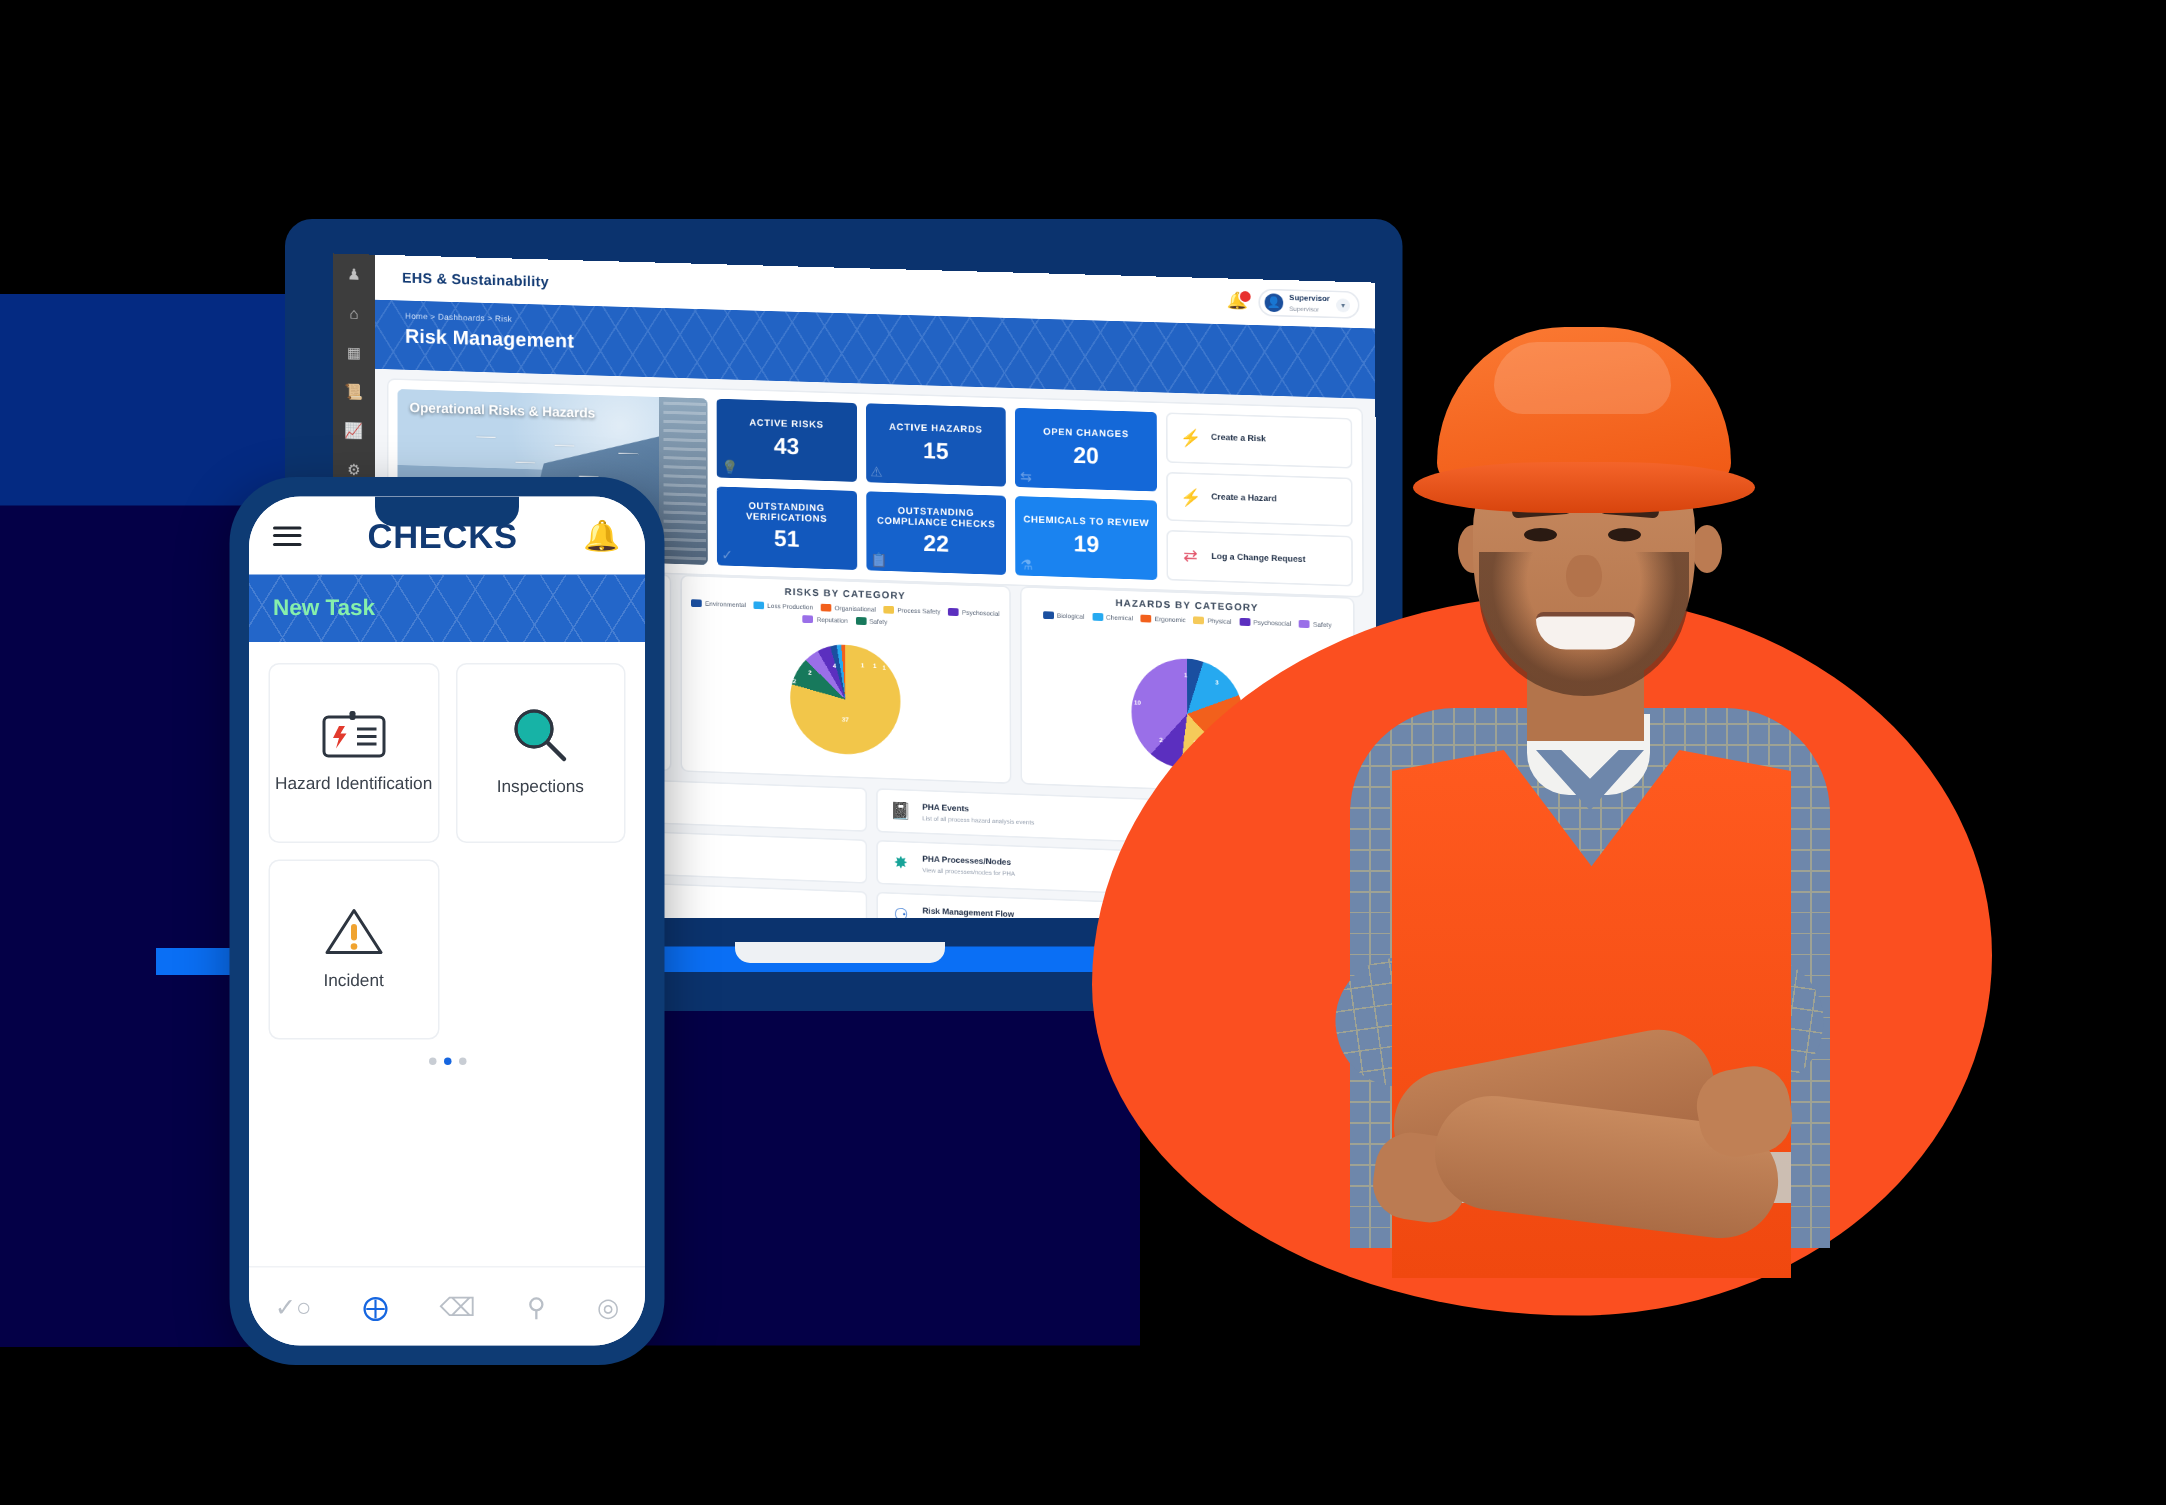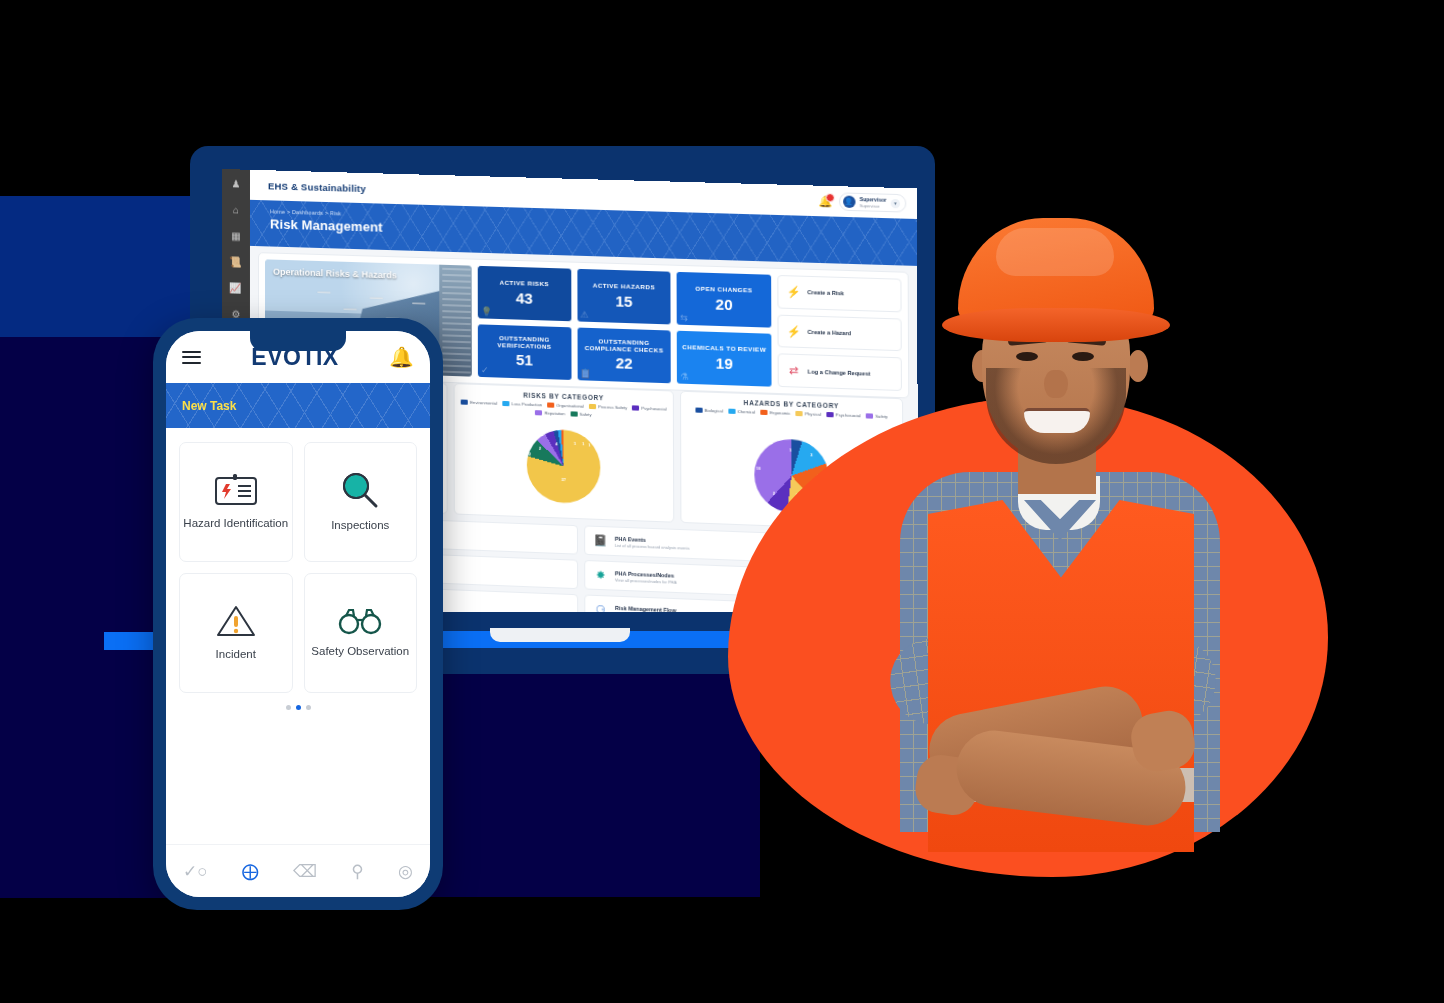--- a/index.html
+++ b/index.html
@@ -108,21 +108,21 @@
   .ph-top{height:52px;display:flex;align-items:center;justify-content:space-between;padding:0 16px;background:#fff;}
   .burger{width:19px;height:13px;display:flex;flex-direction:column;justify-content:space-between;}
   .burger i{display:block;height:2px;background:#20262e;border-radius:1px;}
   .logo{font-size:23px;font-weight:bold;color:#123a73;letter-spacing:.5px;font-family:"Liberation Sans",sans-serif;position:relative;}
   .logo .dot{position:absolute;right:1px;top:-3px;width:3px;height:3px;background:#123a73;border-radius:50%;}
   .phbell{color:#1e6ff0;font-size:20px;}
   .ph-hero{height:45px;background:#2366c9;position:relative;display:flex;align-items:center;overflow:hidden;}
   .ph-hero:after{content:"";position:absolute;inset:0;opacity:.2;
      background:repeating-linear-gradient(58deg,transparent 0 20px,#cfe0fb 20px 21px),
                 repeating-linear-gradient(-58deg,transparent 0 22px,#cfe0fb 22px 23px);}
-  .ph-hero span{position:relative;z-index:2;color:#fde047;font-size:12px;font-weight:bold;margin-left:16px;}
+  .ph-hero span{position:relative;z-index:2;color:#86efac;font-size:15px;font-weight:bold;margin-left:16px;}
   .tiles{padding:14px 13px 0;display:grid;grid-template-columns:1fr 1fr;gap:11px;}
   .tile{height:118px;border:1px solid #eceff3;border-radius:7px;display:flex;flex-direction:column;align-items:center;justify-content:center;gap:9px;background:#fff;}
   .tile .tl{font-size:11.5px;color:#3b424c;text-align:center;line-height:1.25;}
   .dots{display:flex;justify-content:center;gap:5px;margin-top:12px;}
   .dt{width:5px;height:5px;border-radius:50%;background:#c8cdd4;}
   .dt.on{background:#1666e0;}
   .tabbar{position:absolute;left:0;right:0;bottom:0;height:52px;display:flex;align-items:center;justify-content:space-around;background:#fff;border-top:1px solid #f0f2f5;}
   .tb{color:#b9bfc7;font-size:17px;}
   .tb.active{color:#1666e0;}
 
@@ -479,21 +479,21 @@
   <div class="phone"></div>
   <div class="phone-screen">
     <div class="notch"></div>
 
     <div class="ph-top">
       <div class="burger">
           <i></i>
           <i></i>
           <i></i>
         </div>
-      <div class="logo"><span>EVOTIX</span><span class="dot"></span></div>
+      <div class="logo"><span>CHECKS</span><span class="dot"></span></div>
       <div class="phbell">🔔</div>
     </div>
 
     <div class="ph-hero">
       <span>New Task</span>
     </div>
 
     <div class="tiles">
 
       <div class="tile">
@@ -521,31 +521,20 @@
       <div class="tile">
         <svg width="40" height="34" viewBox="0 0 40 34">
           <path d="M20 3 L38 31 H2 Z" fill="none" stroke="#2d3540" stroke-width="2" stroke-linejoin="round"></path>
           <rect x="18" y="12" width="4" height="11" rx="2" fill="#f0a330"></rect>
           <circle cx="20" cy="27" r="2.2" fill="#f0a330"></circle>
         </svg>
         <div class="tl">Incident</div>
       </div>
 
 
-      <div class="tile">
-        <svg width="46" height="28" viewBox="0 0 46 28">
-          <circle cx="12" cy="17" r="9" fill="none" stroke="#15564a" stroke-width="2.4"></circle>
-          <circle cx="34" cy="17" r="9" fill="none" stroke="#15564a" stroke-width="2.4"></circle>
-          <path d="M9 9 l3 -6 h4 l1 6" fill="none" stroke="#15564a" stroke-width="2.2"></path>
-          <path d="M37 9 l-3 -6 h-4 l-1 6" fill="none" stroke="#15564a" stroke-width="2.2"></path>
-          <line x1="20" y1="13" x2="26" y2="13" stroke="#15564a" stroke-width="2.2"></line>
-        </svg>
-        <div class="tl">Safety
-Observation</div>
-      </div>
 
 
     </div>
 
     <div class="dots">
       <div class="dt"></div>
       <div class="dt on"></div>
       <div class="dt"></div>
     </div>
 

